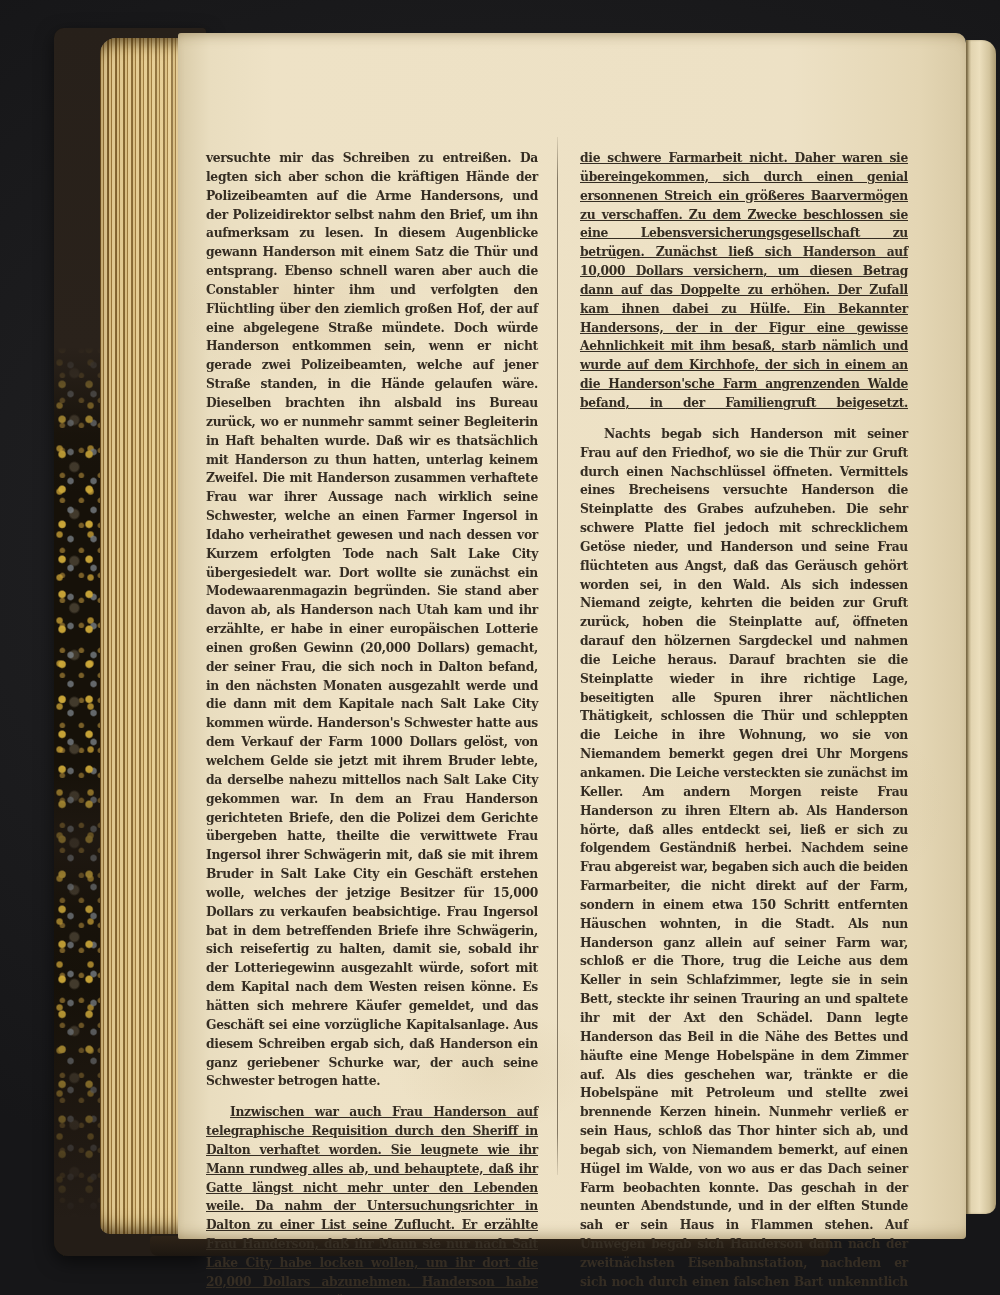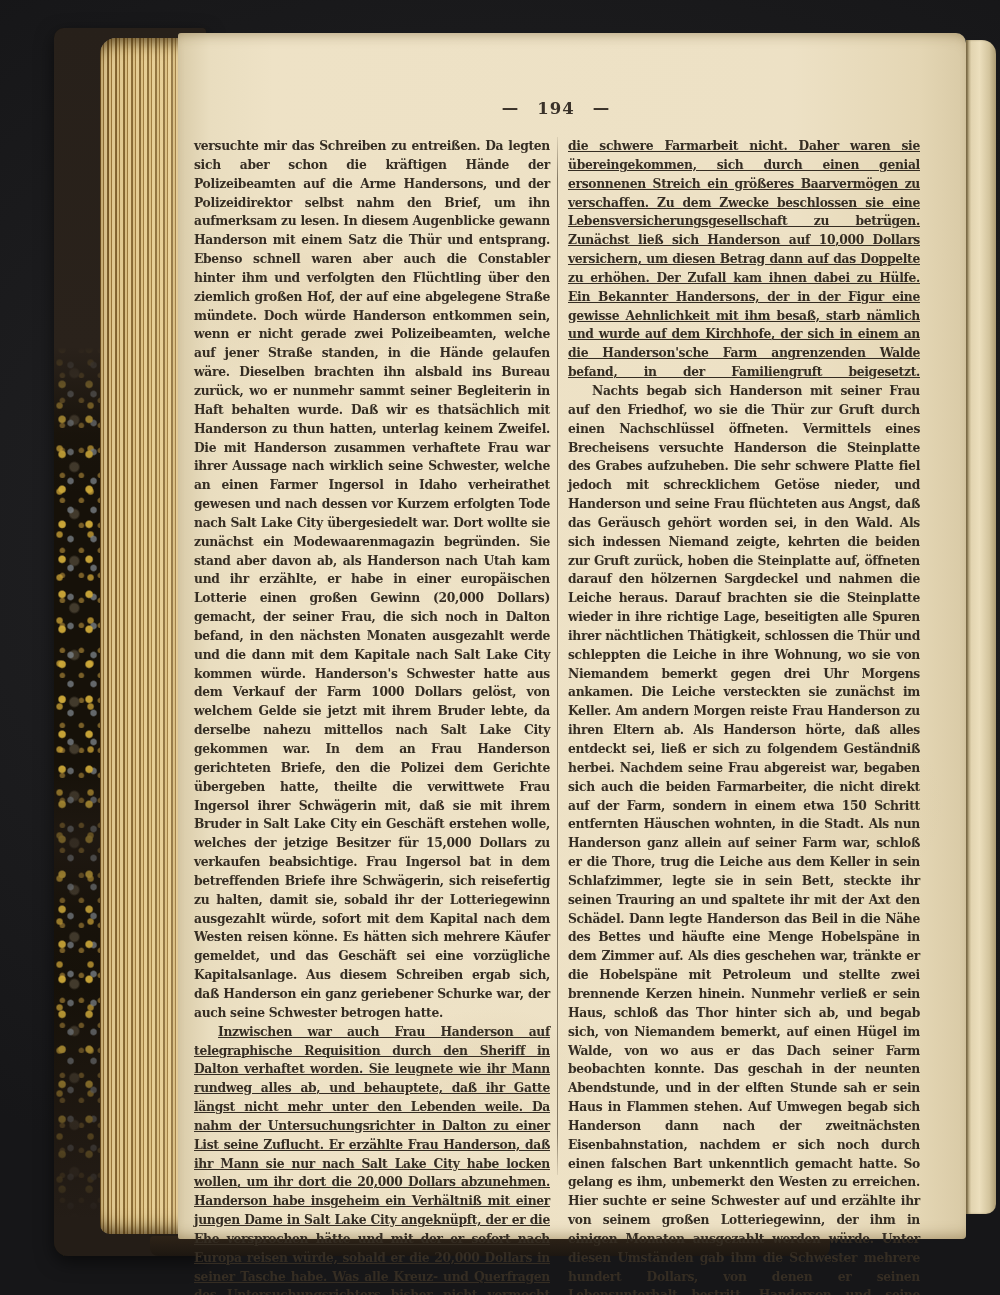--- a/index.html
+++ b/index.html
@@ -51,44 +51,41 @@
     border-radius:0 14px 10px 0;
     background:linear-gradient(90deg,#9d8c62 0%, #e2d4b0 18%, #ecdfbd 45%, #d3c49d 78%, #ab9a72 100%);
     box-shadow:inset 2px 0 2px rgba(70,55,25,.45);}
   
   .folio{position:absolute;left:14px;top:66px;width:728px;text-align:center;
     color:#3a322a;font-weight:700;font-size:16.5px;letter-spacing:1px;}
   .folio span{display:inline-block;}
   .folio .num{margin:0 18px;}
   .col{position:absolute;top:104px;width:356px;text-align:justify;color:#352d23;
     font-weight:700;font-size:12.3px;line-height:18.85px;letter-spacing:-0.3px;}
-  .col p{margin:0;}
+  .col p{margin:12px;}
   p.indent{text-indent:24px;}
   p.flow-out{text-align-last:justify;text-decoration:underline;}
   .col-left{left:16px;}
   .col-right{left:390px;width:352px;}
   .divider{position:absolute;left:379px;top:104px;width:1px;height:1038px;
     background:linear-gradient(180deg, rgba(62,52,36,.1), rgba(62,52,36,.6) 4%, rgba(62,52,36,.6) 96%, rgba(62,52,36,.1));}
 </style>
 </head>
 <body>
 
 <div class="scene">
 
   <div class="cover"></div>
 
   <div class="stack"></div>
 
   <div class="heel"></div>
 
   <div class="page">
 
-    <div class="folio">
-      <span>—</span><span class="num">194</span><span>—</span>
-    </div>
 
     <div class="divider"></div>
 
     <div class="col col-left">
       <p>versuchte mir das Schreiben zu entreißen. Da legten sich aber schon die kräftigen Hände der Polizeibeamten auf die Arme Handersons, und der Polizeidirektor selbst nahm den Brief, um ihn aufmerksam zu lesen. In diesem Augenblicke gewann Handerson mit einem Satz die Thür und entsprang. Ebenso schnell waren aber auch die Constabler hinter ihm und verfolgten den Flüchtling über den ziemlich großen Hof, der auf eine abgelegene Straße mündete. Doch würde Handerson entkommen sein, wenn er nicht gerade zwei Polizeibeamten, welche auf jener Straße standen, in die Hände gelaufen wäre. Dieselben brachten ihn alsbald ins Bureau zurück, wo er nunmehr sammt seiner Begleiterin in Haft behalten wurde. Daß wir es thatsächlich mit Handerson zu thun hatten, unterlag keinem Zweifel. Die mit Handerson zusammen verhaftete Frau war ihrer Aussage nach wirklich seine Schwester, welche an einen Farmer Ingersol in Idaho verheirathet gewesen und nach dessen vor Kurzem erfolgten Tode nach Salt Lake City übergesiedelt war. Dort wollte sie zunächst ein Modewaarenmagazin begründen. Sie stand aber davon ab, als Handerson nach Utah kam und ihr erzählte, er habe in einer europäischen Lotterie einen großen Gewinn (20,000 Dollars) gemacht, der seiner Frau, die sich noch in Dalton befand, in den nächsten Monaten ausgezahlt werde und die dann mit dem Kapitale nach Salt Lake City kommen würde. Handerson's Schwester hatte aus dem Verkauf der Farm 1000 Dollars gelöst, von welchem Gelde sie jetzt mit ihrem Bruder lebte, da derselbe nahezu mittellos nach Salt Lake City gekommen war. In dem an Frau Handerson gerichteten Briefe, den die Polizei dem Gerichte übergeben hatte, theilte die verwittwete Frau Ingersol ihrer Schwägerin mit, daß sie mit ihrem Bruder in Salt Lake City ein Geschäft erstehen wolle, welches der jetzige Besitzer für 15,000 Dollars zu verkaufen beabsichtige. Frau Ingersol bat in dem betreffenden Briefe ihre Schwägerin, sich reisefertig zu halten, damit sie, sobald ihr der Lotteriegewinn ausgezahlt würde, sofort mit dem Kapital nach dem Westen reisen könne. Es hätten sich mehrere Käufer gemeldet, und das Geschäft sei eine vorzügliche Kapitalsanlage. Aus diesem Schreiben ergab sich, daß Handerson ein ganz geriebener Schurke war, der auch seine Schwester betrogen hatte.</p>
       <p class="indent flow-out">Inzwischen war auch Frau Handerson auf telegraphische Requisition durch den Sheriff in Dalton verhaftet worden. Sie leugnete wie ihr Mann rundweg alles ab, und behauptete, daß ihr Gatte längst nicht mehr unter den Lebenden weile. Da nahm der Untersuchungsrichter in Dalton zu einer List seine Zuflucht. Er erzählte Frau Handerson, daß ihr Mann sie nur nach Salt Lake City habe locken wollen, um ihr dort die 20,000 Dollars abzunehmen. Handerson habe insgeheim ein Verhältniß mit einer jungen Dame in Salt Lake City angeknüpft, der er die Ehe versprochen hätte und mit der er sofort nach Europa reisen würde, sobald er die 20,000 Dollars in seiner Tasche habe. Was alle Kreuz- und Querfragen des Untersuchungsrichters bisher nicht vermocht hatten, das bewirkte jetzt die Eifersucht. Als Frau Handerson von dem angeblichen Treubruch ihres Mannes hörte, schwand ihre bisherige Zurückhaltung sofort, und sie legte in Folge dessen ein völlig offenes Geständniß ab. Handerson sowohl als seine Frau liebten das Wohlleben und deshalb behagte ihnen</p>
     </div>
 
     <div class="col col-right">
       <p class="flow-out">die schwere Farmarbeit nicht. Daher waren sie übereingekommen, sich durch einen genial ersonnenen Streich ein größeres Baarvermögen zu verschaffen. Zu dem Zwecke beschlossen sie eine Lebensversicherungsgesellschaft zu betrügen. Zunächst ließ sich Handerson auf 10,000 Dollars versichern, um diesen Betrag dann auf das Doppelte zu erhöhen. Der Zufall kam ihnen dabei zu Hülfe. Ein Bekannter Handersons, der in der Figur eine gewisse Aehnlichkeit mit ihm besaß, starb nämlich und wurde auf dem Kirchhofe, der sich in einem an die Handerson'sche Farm angrenzenden Walde befand, in der Familiengruft beigesetzt.</p>

